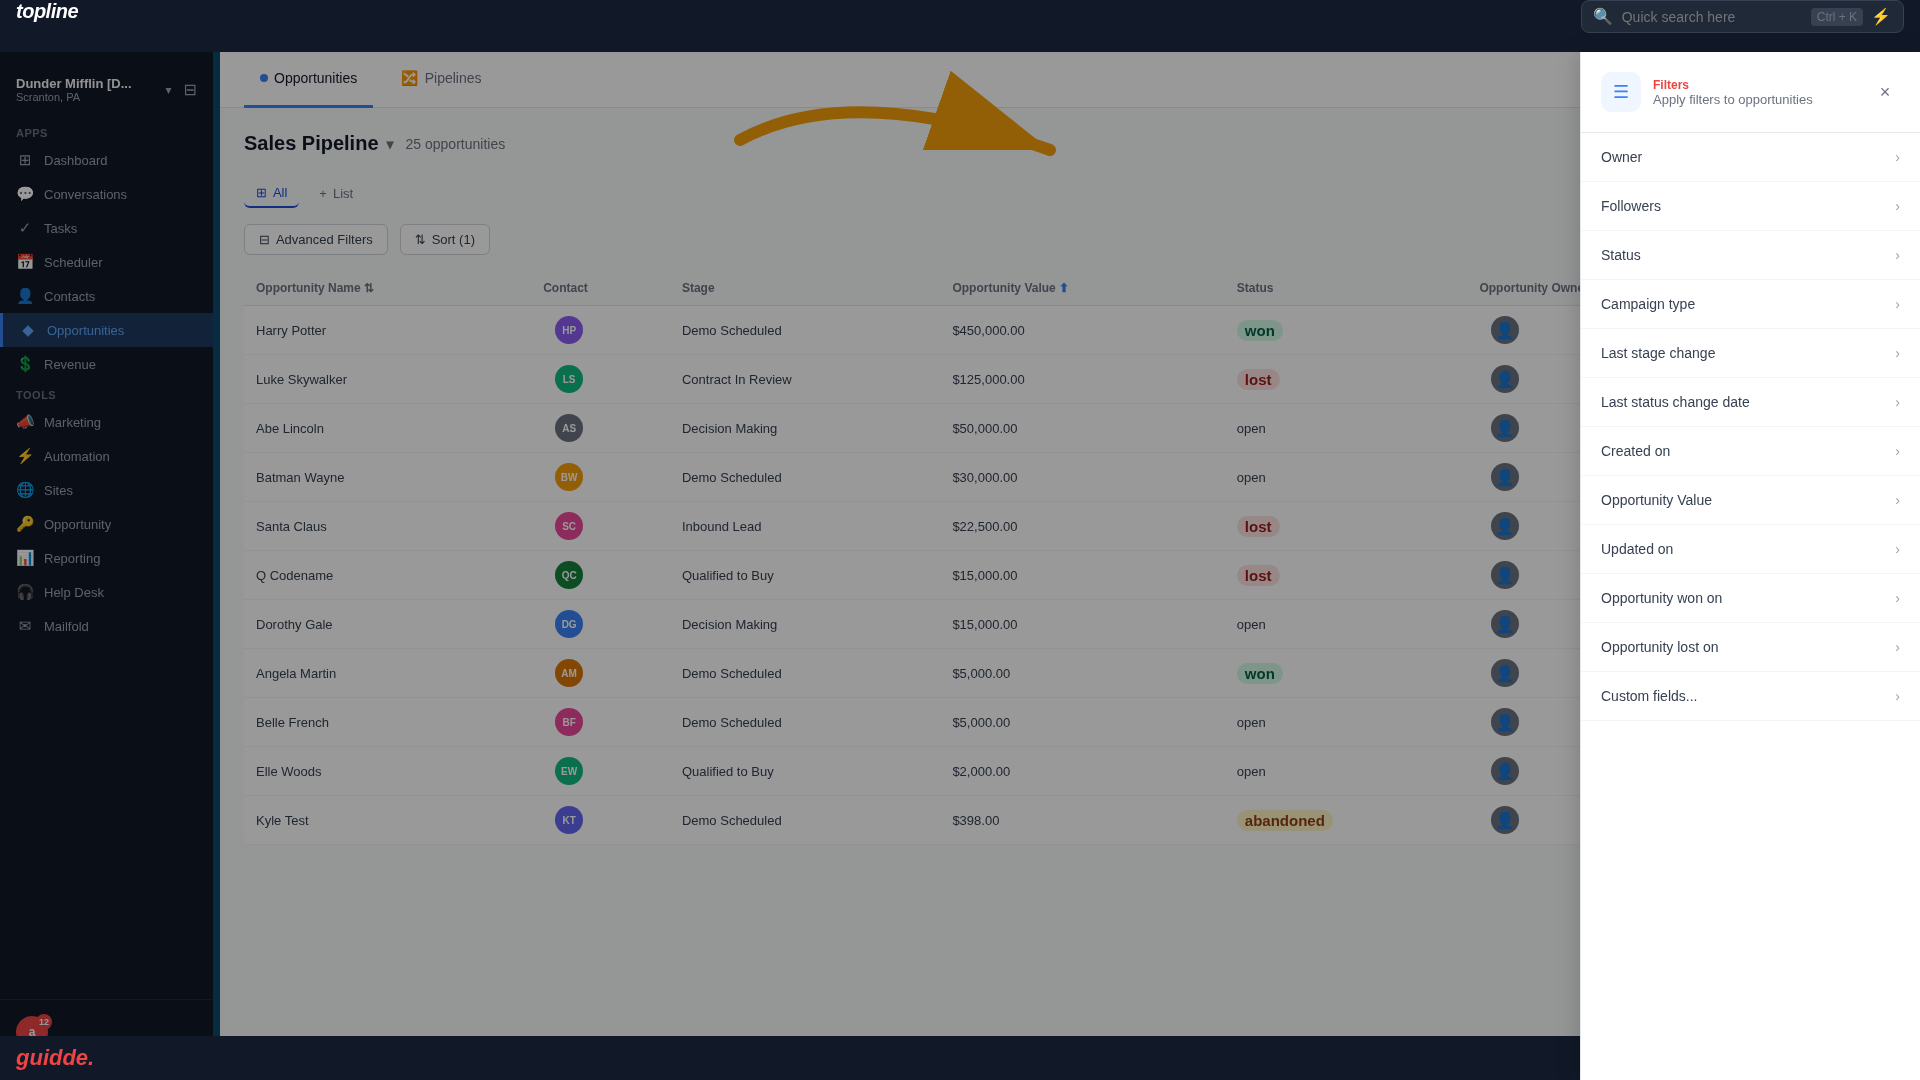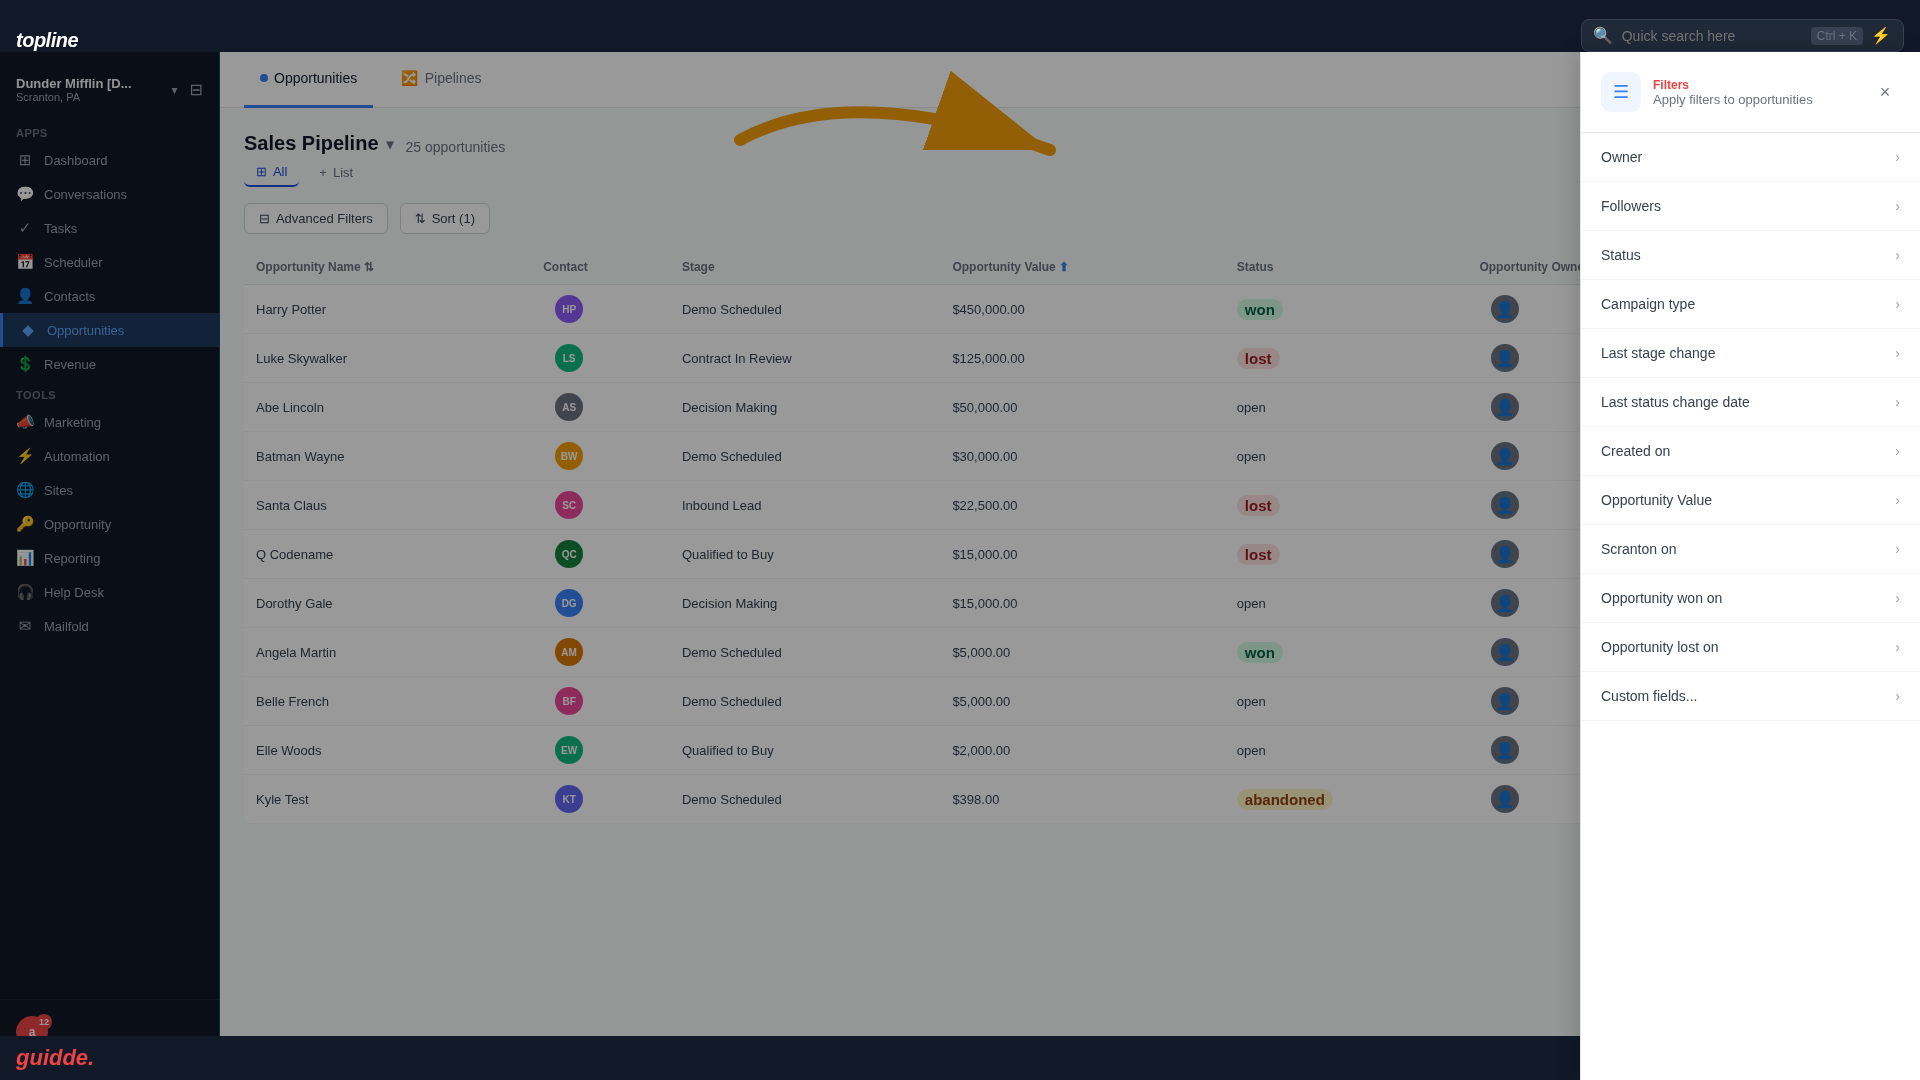--- a/index.html
+++ b/index.html
@@ -1,21 +1,21 @@
 <!DOCTYPE html>
 <html><head>
   <meta charset="utf-8">
   <style>
     * { box-sizing: border-box; margin: 0; padding: 0; }
     body { font-family: -apple-system, BlinkMacSystemFont, 'Segoe UI', sans-serif; background: #1a1a2e; color: #333; overflow: hidden; }
 
     
     .topbar {
       position: fixed; top: 0; left: 0; right: 0; height: 52px;
-      background: #111827; display: flex; align-items: flex-end;
+      background: #111827; display: flex; align-items: flex-start;
       padding: 0 16px; z-index: 100; gap: 33px;
     }
     .topbar-logo {
       color: #fff; font-size: 20px; font-weight: 700; letter-spacing: -0.5px;
       font-style: italic;
     }
     .topbar-search {
       margin-left: auto; display: flex; align-items: center;
       background: #1f2937; border: 1px solid #374151; border-radius: 8px;
       padding: 6px 12px; gap: 8px; min-width: 300px;
@@ -30,21 +30,21 @@
     }
     .topbar-search .bolt-icon { color: #fbbf24; font-size: 16px; }
 
     
     .layout { display: flex; padding-top: 52px; height: 100vh; }
 
     
     .sidebar {
       width: 220px; min-width: 220px; background: #111827; color: #d1d5db;
       display: flex; flex-direction: column; padding: 16px 0;
-      border-right: 1px solid #0c4a6e; overflow-y: auto;
+      border-right: 7px solid #0c4a6e; overflow-y: auto;
     }
     .sidebar-org {
       padding: 8px 16px 16px; display: flex; align-items: center; gap: 8px;
       cursor: pointer;
     }
     .sidebar-org-name { font-size: 13px; font-weight: 600; color: #f3f4f6; }
     .sidebar-org-sub { font-size: 11px; color: #9ca3af; }
     .sidebar-org .chevron { color: #9ca3af; margin-left: auto; font-size: 12px; }
     .sidebar-icon-btn { color: #9ca3af; margin-left: 4px; }
 
@@ -92,21 +92,21 @@
       display: flex; align-items: center; gap: 6px; padding: 0 16px; height: 56px;
       font-size: 14px; font-weight: 500; cursor: pointer; border: none;
       background: transparent; color: #6b7280; border-bottom: 3px solid transparent;
     }
     .tab-btn.active { color: #111827; border-bottom-color: #3b82f6; }
     .tab-btn .dot { width: 8px; height: 8px; background: #6b7280; border-radius: 50%; }
     .tab-btn.active .dot { background: #3b82f6; }
 
     .content-area { flex: 1; padding: 24px; overflow-y: auto; }
     .pipeline-header {
-      display: flex; align-items: flex-end; gap: 12px; margin-bottom: 3px;
+      display: flex; align-items: center; gap: 12px; margin-bottom: 24px;
     }
     .pipeline-title {
       font-size: 20px; font-weight: 700; color: #111827; display: flex; align-items: center; gap: 8px;
     }
     .pipeline-count { font-size: 14px; color: #6b7280; }
 
     .view-tabs { display: flex; align-items: center; gap: 8px; margin-bottom: 16px; }
     .view-tab {
       display: flex; align-items: center; gap: 6px; padding: 6px 12px;
       border-radius: 6px; cursor: pointer; font-size: 13px; color: #6b7280;
@@ -573,21 +573,21 @@
   </div>
       <div class="filter-item">
     <span>Created on</span>
     <span class="chevron-r">›</span>
   </div>
       <div class="filter-item">
     <span>Opportunity Value</span>
     <span class="chevron-r">›</span>
   </div>
       <div class="filter-item">
-    <span>Scranton on</span>
+    <span>Updated on</span>
     <span class="chevron-r">›</span>
   </div>
       <div class="filter-item">
     <span>Opportunity won on</span>
     <span class="chevron-r">›</span>
   </div>
       <div class="filter-item">
     <span>Opportunity lost on</span>
     <span class="chevron-r">›</span>
   </div>

